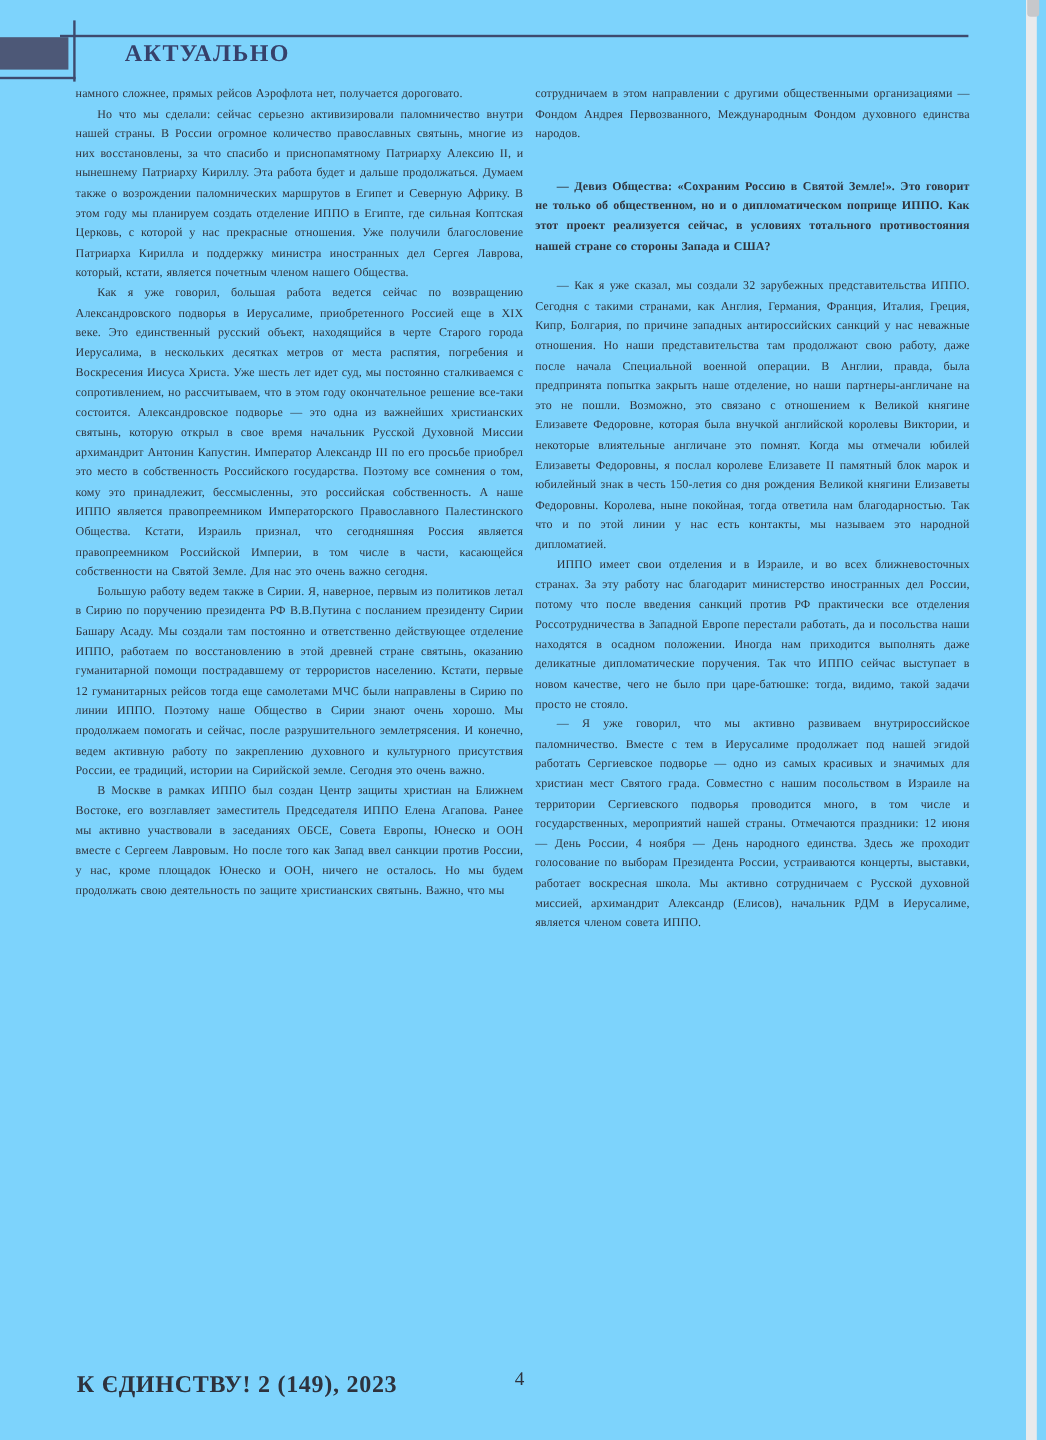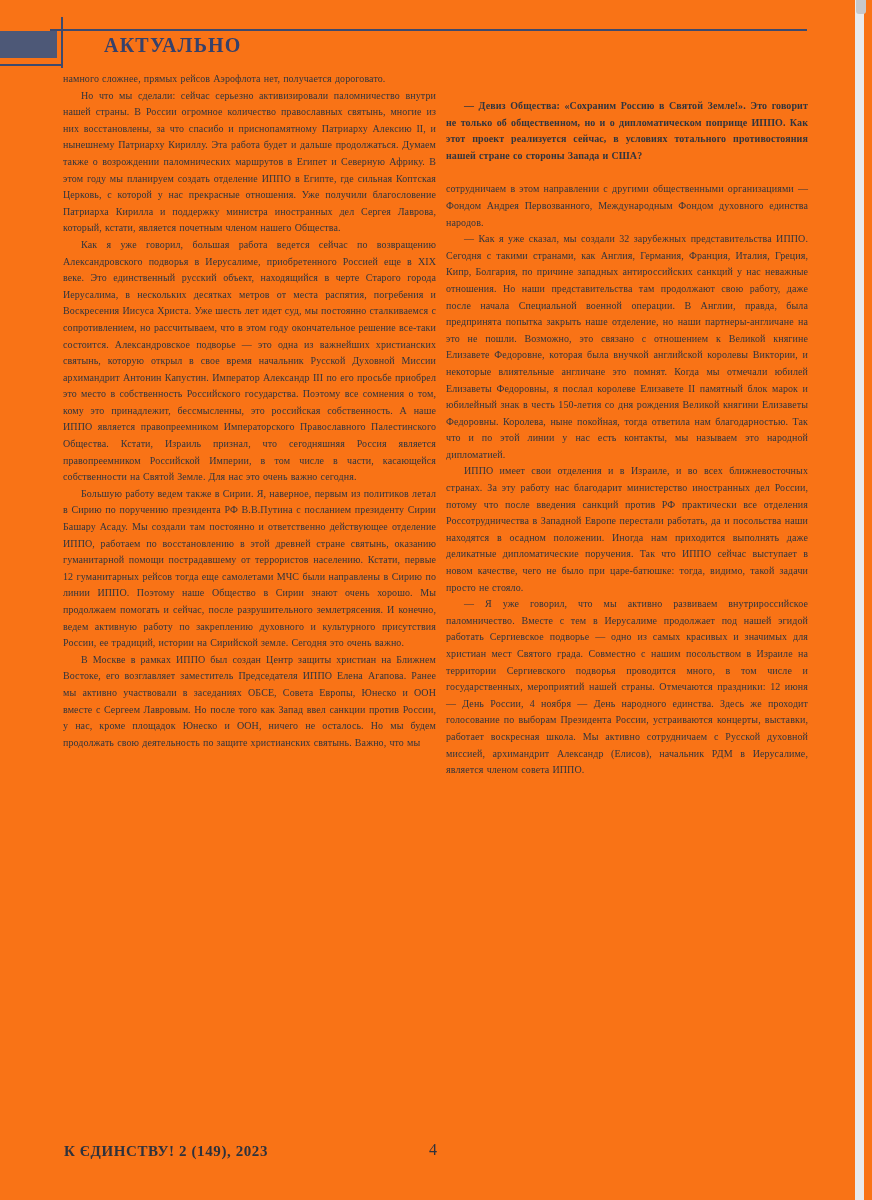--- a/index.html
+++ b/index.html
@@ -5,21 +5,21 @@
   html, body { margin: 0; padding: 0; }
   body {
     width: 872px; height: 1200px;
     background: #fbfbfc;
     font-family: "Liberation Serif", serif;
     position: relative;
     overflow: hidden;
   }
   .page {
     position: absolute; inset: 0;
-    background: #f97316;
+    background: #7dd3fc;
   }
   
   .hdr-rule {
     position: absolute; left: 50px; top: 29px;
     width: 757px; height: 2px; background: #3d4a6e;
   }
   .hdr-box {
     position: absolute; left: 0; top: 31px;
     width: 57px; height: 27px; background: #4d5877;
   }
@@ -46,21 +46,21 @@
     word-spacing: 0.5px;
   }
   .col-left  { left: 63px;  width: 373px; }
   .col-right { left: 446px; width: 362px; }
   .para { margin: 0; text-indent: 18px; }
   .para.no-indent { text-indent: 0; }
   .para.question { font-weight: bold; margin: 27px 0 17px; }
   
   .footer-journal {
     position: absolute; left: 64px; top: 1143px;
-    font-weight: bold; font-size: 15px;
+    font-weight: bold; font-size: 20px;
     color: #2e323d; letter-spacing: 0.6px;
   }
   .footer-page {
     position: absolute; left: 429px; top: 1141px;
     font-size: 16px; color: #2e323d;
   }
   
   .scan-edge {
     position: absolute; left: 855px; top: 0;
     width: 9px; height: 1200px; background: #e9eaec;
@@ -83,22 +83,22 @@
   <div class="hdr-title">АКТУАЛЬНО</div>
 
   <div class="col col-left" id="col-left">
       <p class="para no-indent">намного сложнее, прямых рейсов Аэрофлота нет, получается дороговато.</p>
       <p class="para">Но что мы сделали: сейчас серьезно активизировали паломничество внутри нашей страны. В России огромное количество православных святынь, многие из них восстановлены, за что спасибо и приснопамятному Патриарху Алексию II, и нынешнему Патриарху Кириллу. Эта работа будет и дальше продолжаться. Думаем также о возрождении паломнических маршрутов в Египет и Северную Африку. В этом году мы планируем создать отделение ИППО в Египте, где сильная Коптская Церковь, с которой у нас прекрасные отношения. Уже получили благословение Патриарха Кирилла и поддержку министра иностранных дел Сергея Лаврова, который, кстати, является почетным членом нашего Общества.</p>
       <p class="para">Как я уже говорил, большая работа ведется сейчас по возвращению Александровского подворья в Иерусалиме, приобретенного Россией еще в XIX веке. Это единственный русский объект, находящийся в черте Старого города Иерусалима, в нескольких десятках метров от места распятия, погребения и Воскресения Иисуса Христа. Уже шесть лет идет суд, мы постоянно сталкиваемся с сопротивлением, но рассчитываем, что в этом году окончательное решение все-таки состоится. Александровское подворье — это одна из важнейших христианских святынь, которую открыл в свое время начальник Русской Духовной Миссии архимандрит Антонин Капустин. Император Александр III по его просьбе приобрел это место в собственность Российского государства. Поэтому все сомнения о том, кому это принадлежит, бессмысленны, это российская собственность. А наше ИППО является правопреемником Императорского Православного Палестинского Общества. Кстати, Израиль признал, что сегодняшняя Россия является правопреемником Российской Империи, в том числе в части, касающейся собственности на Святой Земле. Для нас это очень важно сегодня.</p>
       <p class="para">Большую работу ведем также в Сирии. Я, наверное, первым из политиков летал в Сирию по поручению президента РФ В.В.Путина с посланием президенту Сирии Башару Асаду. Мы создали там постоянно и ответственно действующее отделение ИППО, работаем по восстановлению в этой древней стране святынь, оказанию гуманитарной помощи пострадавшему от террористов населению. Кстати, первые 12 гуманитарных рейсов тогда еще самолетами МЧС были направлены в Сирию по линии ИППО. Поэтому наше Общество в Сирии знают очень хорошо. Мы продолжаем помогать и сейчас, после разрушительного землетрясения. И конечно, ведем активную работу по закреплению духовного и культурного присутствия России, ее традиций, истории на Сирийской земле. Сегодня это очень важно.</p>
       <p class="para">В Москве в рамках ИППО был создан Центр защиты христиан на Ближнем Востоке, его возглавляет заместитель Председателя ИППО Елена Агапова. Ранее мы активно участвовали в заседаниях ОБСЕ, Совета Европы, Юнеско и ООН вместе с Сергеем Лавровым. Но после того как Запад ввел санкции против России, у нас, кроме площадок Юнеско и ООН, ничего не осталось. Но мы будем продолжать свою деятельность по защите христианских святынь. Важно, что мы</p>
     </div>
   <div class="col col-right" id="col-right">
+      <p class="para no-indent">сотрудничаем в этом направлении с другими общественными организациями — Фондом Андрея Первозванного, Международным Фондом духовного единства народов.</p>
       <p class="para question">— Девиз Общества: «Сохраним Россию в Святой Земле!». Это говорит не только об общественном, но и о дипломатическом поприще ИППО. Как этот проект реализуется сейчас, в условиях тотального противостояния нашей стране со стороны Запада и США?</p>
-      <p class="para no-indent">сотрудничаем в этом направлении с другими общественными организациями — Фондом Андрея Первозванного, Международным Фондом духовного единства народов.</p>
       <p class="para">— Как я уже сказал, мы создали 32 зарубежных представительства ИППО. Сегодня с такими странами, как Англия, Германия, Франция, Италия, Греция, Кипр, Болгария, по причине западных антироссийских санкций у нас неважные отношения. Но наши представительства там продолжают свою работу, даже после начала Специальной военной операции. В Англии, правда, была предпринята попытка закрыть наше отделение, но наши партнеры-англичане на это не пошли. Возможно, это связано с отношением к Великой княгине Елизавете Федоровне, которая была внучкой английской королевы Виктории, и некоторые влиятельные англичане это помнят. Когда мы отмечали юбилей Елизаветы Федоровны, я послал королеве Елизавете II памятный блок марок и юбилейный знак в честь 150-летия со дня рождения Великой княгини Елизаветы Федоровны. Королева, ныне покойная, тогда ответила нам благодарностью. Так что и по этой линии у нас есть контакты, мы называем это народной дипломатией.</p>
       <p class="para">ИППО имеет свои отделения и в Израиле, и во всех ближневосточных странах. За эту работу нас благодарит министерство иностранных дел России, потому что после введения санкций против РФ практически все отделения Россотрудничества в Западной Европе перестали работать, да и посольства наши находятся в осадном положении. Иногда нам приходится выполнять даже деликатные дипломатические поручения. Так что ИППО сейчас выступает в новом качестве, чего не было при царе-батюшке: тогда, видимо, такой задачи просто не стояло.</p>
       <p class="para">— Я уже говорил, что мы активно развиваем внутрироссийское паломничество. Вместе с тем в Иерусалиме продолжает под нашей эгидой работать Сергиевское подворье — одно из самых красивых и значимых для христиан мест Святого града. Совместно с нашим посольством в Израиле на территории Сергиевского подворья проводится много, в том числе и государственных, мероприятий нашей страны. Отмечаются праздники: 12 июня — День России, 4 ноября — День народного единства. Здесь же проходит голосование по выборам Президента России, устраиваются концерты, выставки, работает воскресная школа. Мы активно сотрудничаем с Русской духовной миссией, архимандрит Александр (Елисов), начальник РДМ в Иерусалиме, является членом совета ИППО.</p>
     </div>
 
   <div class="footer-journal">К ЄДИНСТВУ! 2 (149), 2023</div>
   <div class="footer-page">4</div>
 
   <div class="scan-edge"></div>
   <div class="scan-tab"></div>

